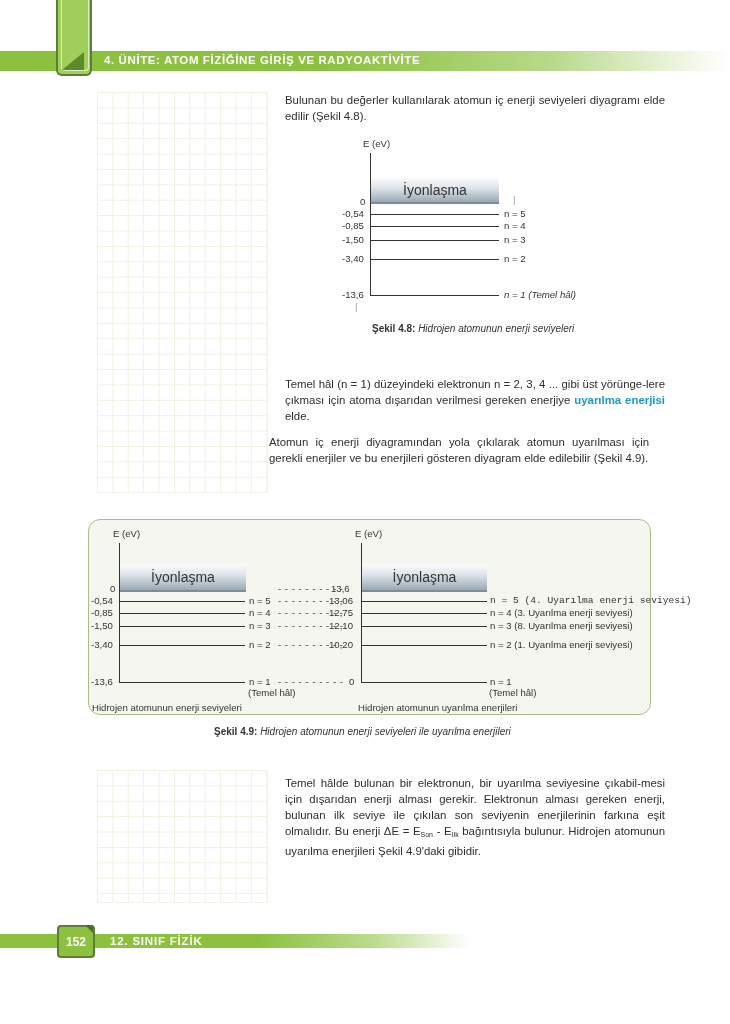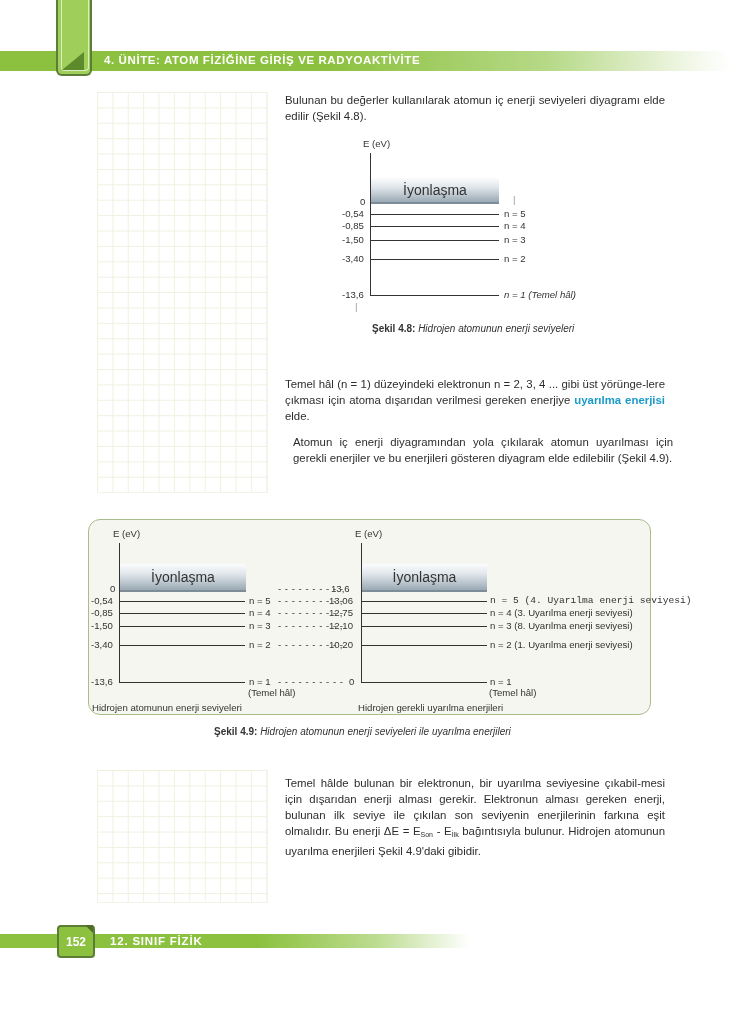--- a/index.html
+++ b/index.html
@@ -99,21 +99,21 @@
 
   <div class="abs caption" style="left:372px;top:323px;">
     <b>Şekil 4.8:</b>
     <i>Hidrojen atomunun enerji seviyeleri</i>
   </div>
 </div>
 
 <div class="abs para" style="left:285px;top:376px;width:380px;">
   <span>Temel hâl (n = 1) düzeyindeki elektronun n = 2, 3, 4 ... gibi üst yörünge-lere çıkması için atoma dışarıdan verilmesi gereken enerjiye </span><span class="kw">uyarılma enerjisi</span><span> elde.</span>
 </div>
-<div class="abs para" style="left:293px;top:434px;width:380px;">Atomun iç enerji diyagramından yola çıkılarak atomun uyarılması için gerekli enerjiler ve bu enerjileri gösteren diyagram elde edilebilir (Şekil 4.9).</div>
+<div class="abs para" style="left:269px;top:434px;width:380px;">Atomun iç enerji diyagramından yola çıkılarak atomun uyarılması için gerekli enerjiler ve bu enerjileri gösteren diyagram elde edilebilir (Şekil 4.9).</div>
 
 <div class="abs figbox"></div>
 
 <div class="abs" style="left:0;top:0;">
   <div class="abs dlabel" style="left:113px;top:528px;">E (eV)</div>
   <div class="abs vline" style="left:119px;top:543px;height:140px;"></div>
   <div class="abs ion" style="left:120px;top:564px;width:126px;height:28px;">
     <span style="padding-top:5px;">İyonlaşma</span>
   </div>
 
@@ -167,21 +167,21 @@
   <div class="abs hline" style="left:362px;top:626px;width:125px;"></div>
   <div class="abs hline" style="left:362px;top:645px;width:125px;"></div>
   <div class="abs hline" style="left:362px;top:682px;width:125px;"></div>
 
   <div class="abs dlabel" style="left:490px;top:595px;font-family:Liberation Mono, monospace;">n = 5 (4. Uyarılma enerji seviyesi)</div>
   <div class="abs dlabel" style="left:490px;top:607px;">n = 4 (3. Uyarılma enerji seviyesi)</div>
   <div class="abs dlabel" style="left:490px;top:620px;">n = 3 (8. Uyarılma enerji seviyesi)</div>
   <div class="abs dlabel" style="left:490px;top:639px;">n = 2 (1. Uyarılma enerji seviyesi)</div>
   <div class="abs dlabel" style="left:490px;top:676px;">n = 1</div>
   <div class="abs dlabel" style="left:489px;top:687px;">(Temel hâl)</div>
-  <div class="abs dlabel" style="left:358px;top:702px;">Hidrojen gerekli uyarılma enerjileri</div>
+  <div class="abs dlabel" style="left:358px;top:702px;">Hidrojen atomunun uyarılma enerjileri</div>
 </div>
 
 <div class="abs caption" style="left:214px;top:726px;">
   <b>Şekil 4.9:</b>
   <i>Hidrojen atomunun enerji seviyeleri ile uyarılma enerjileri</i>
 </div>
 
 <div class="abs para" style="left:285px;top:775px;width:380px;">
   <span>Temel hâlde bulunan bir elektronun, bir uyarılma seviyesine çıkabil-mesi için dışarıdan enerji alması gerekir. Elektronun alması gereken enerji, bulunan ilk seviye ile çıkılan son seviyenin enerjilerinin farkına eşit olmalıdır. Bu enerji ΔE = E</span><sub class="sub">Son</sub><span> - E</span><sub class="sub">İlk</sub><span> bağıntısıyla bulunur. Hidrojen atomunun uyarılma enerjileri Şekil 4.9'daki gibidir.</span>
 </div>

